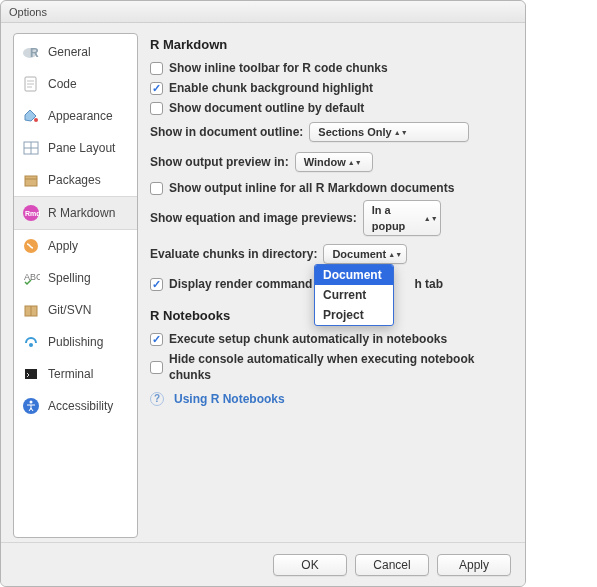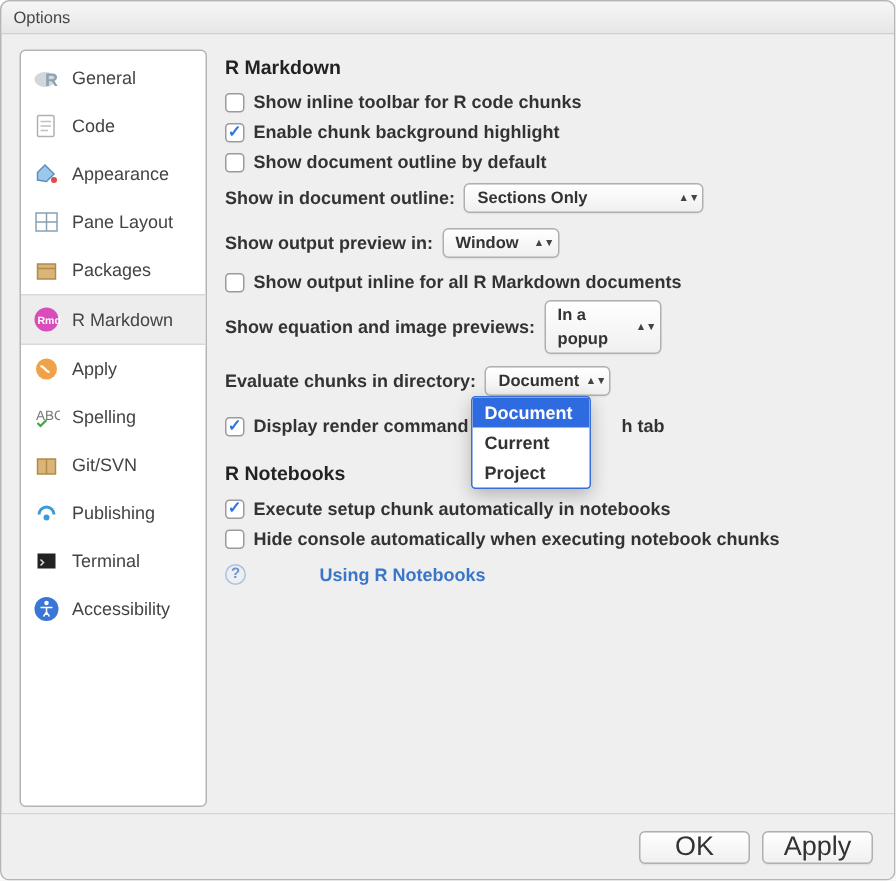--- a/index.html
+++ b/index.html
@@ -4,21 +4,21 @@
 <style>
   * { box-sizing: border-box; }
   body {
     margin: 0;
     font-family: "Lucida Grande", "Helvetica Neue", Arial, sans-serif;
     font-size: 12px;
     color: #333;
     background: #fff;
   }
   .window {
-    width: 597px;
+    width: 526px;
     height: 587px;
     background: #efefef;
     border: 1px solid #b5b5b5;
     border-radius: 6px;
     display: flex;
     flex-direction: column;
     position: relative;
   }
   .titlebar {
     height: 22px;
@@ -102,21 +102,21 @@
   }
   .checkbox.checked::after {
     content: "✓";
     font-size: 11px;
     color: #3273dc;
     line-height: 1;
   }
   .select {
     display: inline-flex;
     align-items: center;
-    justify-content: space-between;
+    justify-content: flex-start;
     background: linear-gradient(#ffffff, #f0f0f0);
     border: 1px solid #b0b0b0;
     border-radius: 4px;
     padding: 1px 4px 1px 8px;
     font-size: 11px;
     min-height: 18px;
     box-shadow: 0 1px 0 rgba(0,0,0,0.04);
   }
   .stepper {
     width: 10px;
@@ -139,21 +139,21 @@
     overflow: hidden;
     font-size: 12px;
   }
   .dropdown-menu .opt {
     padding: 2px 8px;
   }
   .dropdown-menu .opt.hl {
     background: #2e6be0;
     color: #fff;
   }
-  a.link { color: #3a76c7; text-decoration: none; margin-left: 39px; }
+  a.link { color: #3a76c7; text-decoration: none; }
   .help-icon {
     width: 14px; height: 14px;
     border: 1px solid #aac2e4;
     color: #6a96d0;
     border-radius: 50%;
     font-size: 10px;
     display: inline-flex;
     align-items: center;
     justify-content: center;
     margin-right: 4px;
@@ -169,21 +169,21 @@
     background: #efefef;
     border-bottom-left-radius: 5px;
     border-bottom-right-radius: 5px;
   }
   .btn {
     min-width: 74px;
     height: 22px;
     background: linear-gradient(#ffffff, #f0f0f0);
     border: 1px solid #b0b0b0;
     border-radius: 4px;
-    font-size: 18px;
+    font-size: 12px;
     display: inline-flex;
     align-items: center;
     justify-content: center;
     box-shadow: 0 1px 0 rgba(0,0,0,0.05);
     cursor: default;
   }
 </style>
 </head>
 <body>
 
@@ -384,15 +384,16 @@
 
       <div class="row" style="margin-top:8px">
         <span class="help-icon">?</span>
         <a class="link">Using R Notebooks</a>
       </div>
     </div>
   </div>
 
   <div class="footer">
     <span class="btn">OK</span>
+    <span class="btn">Cancel</span>
     <span class="btn">Apply</span>
   </div>
 </div>
 
 </body></html>

